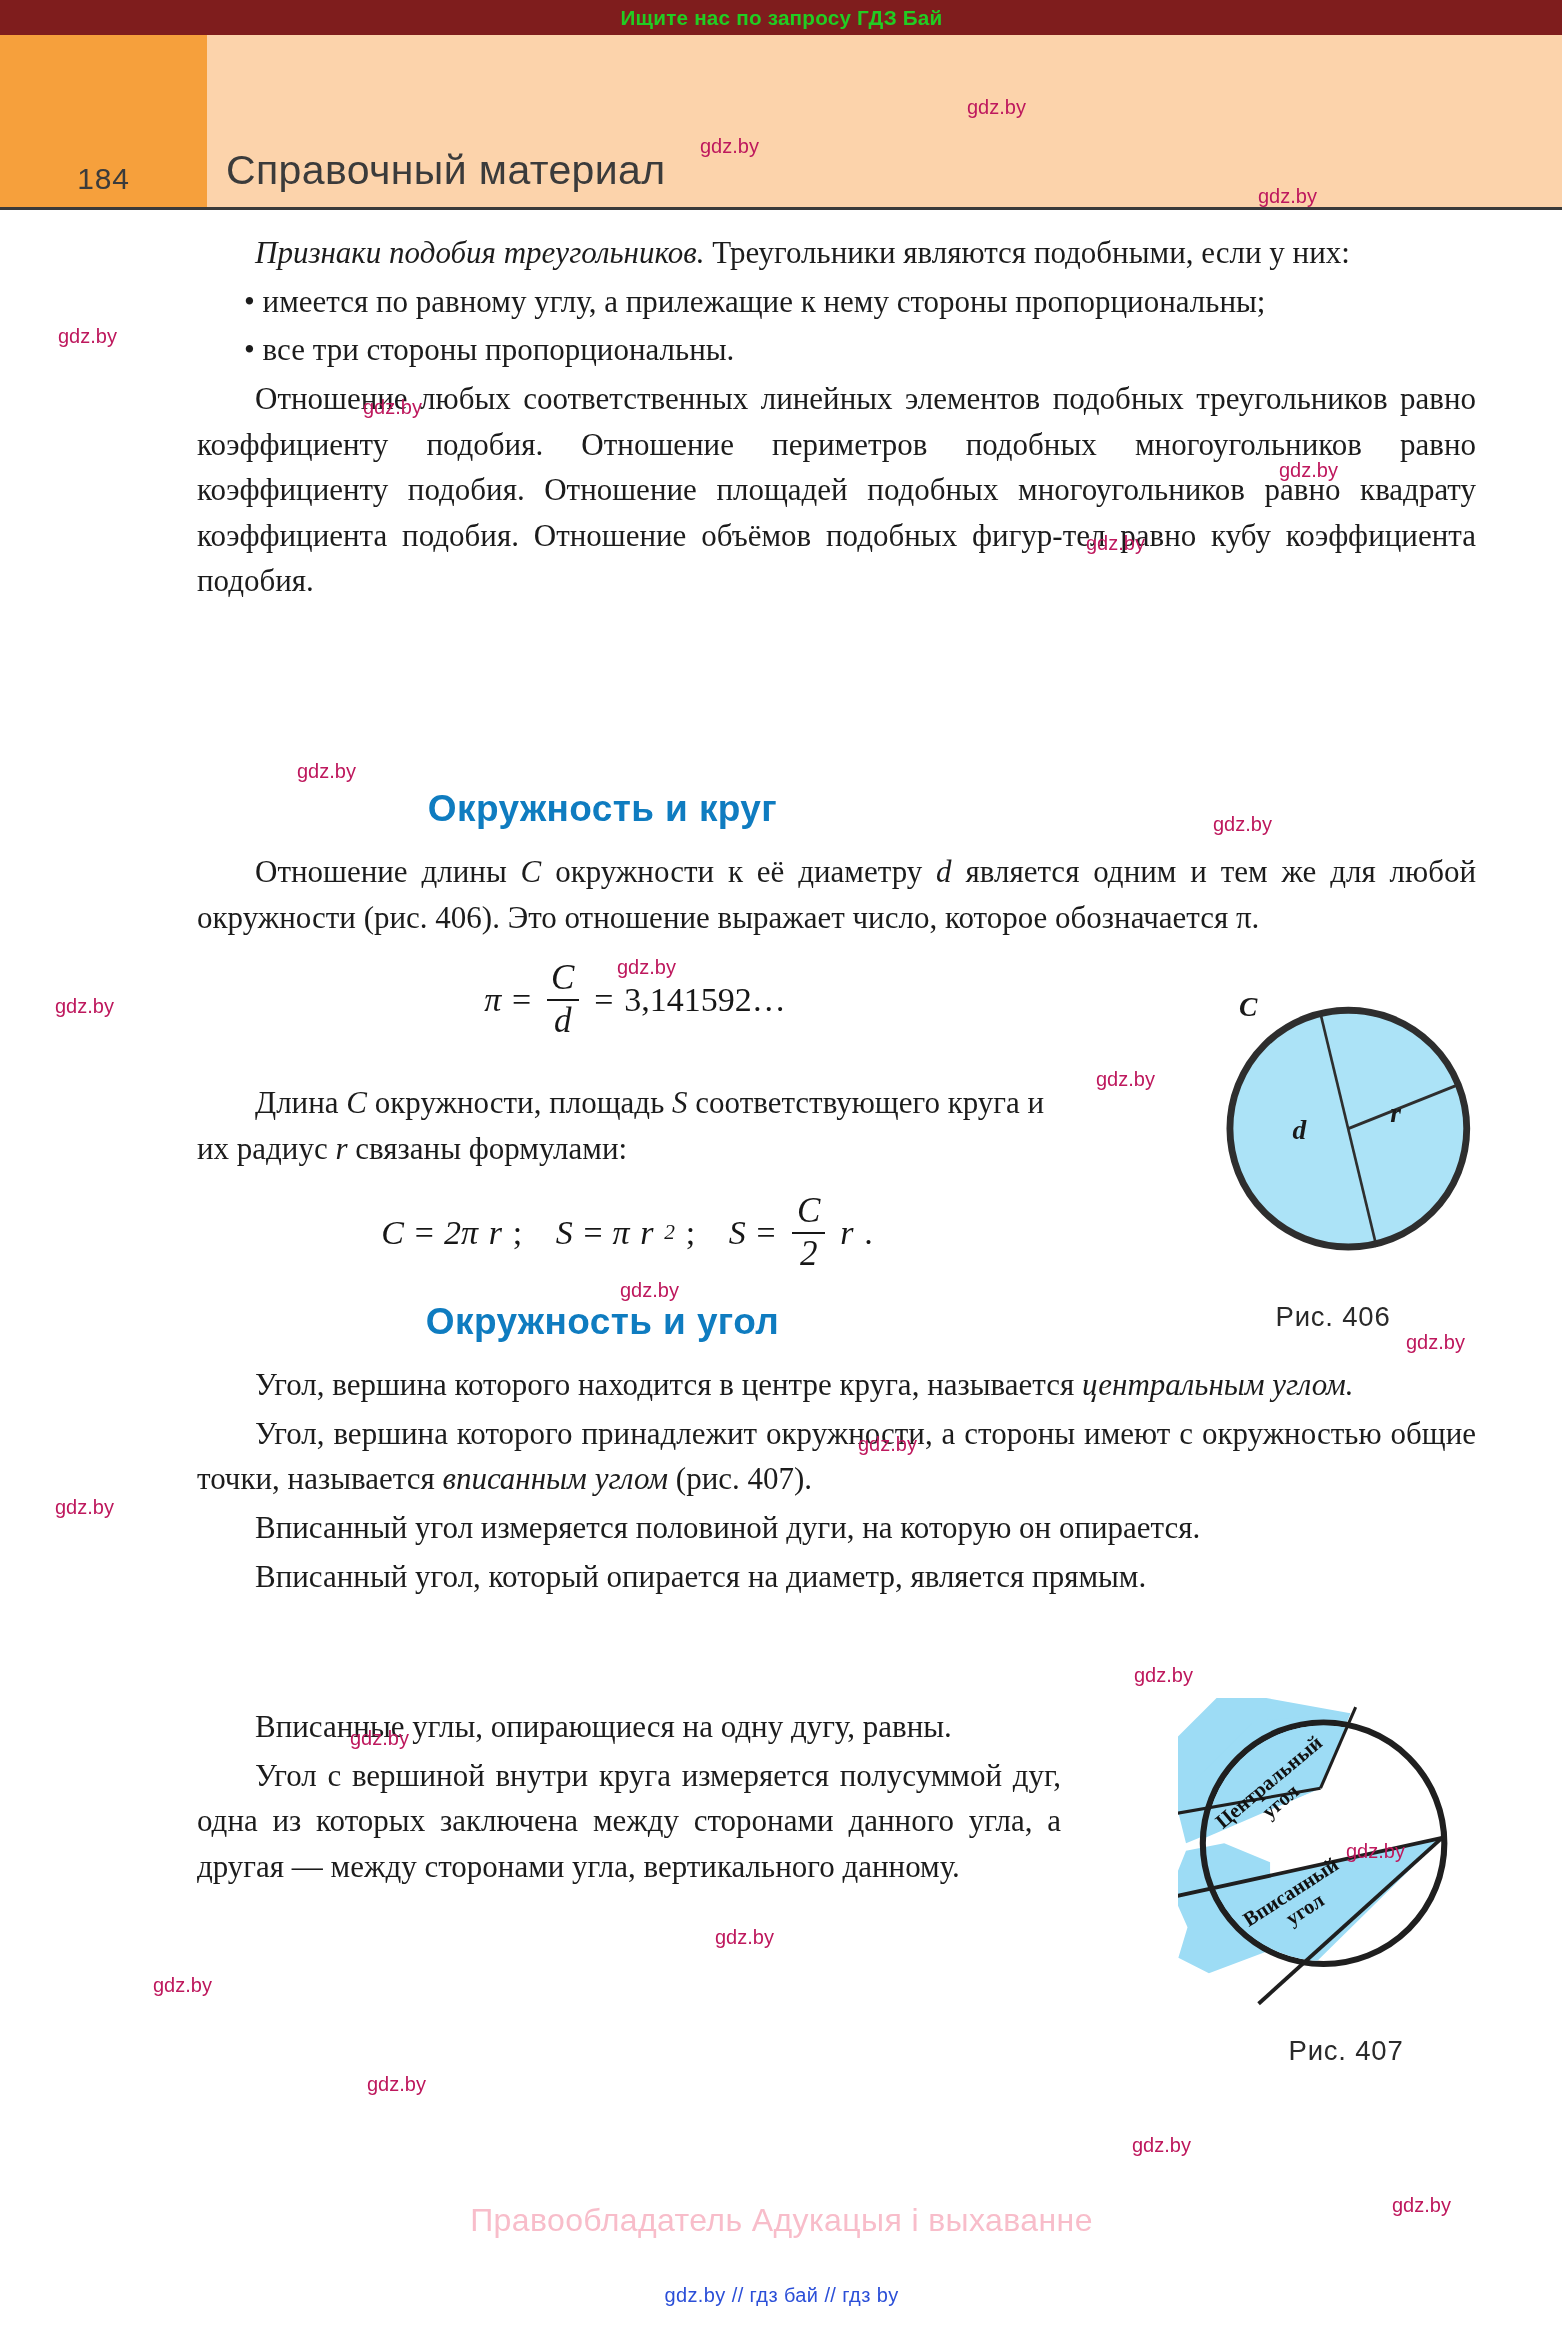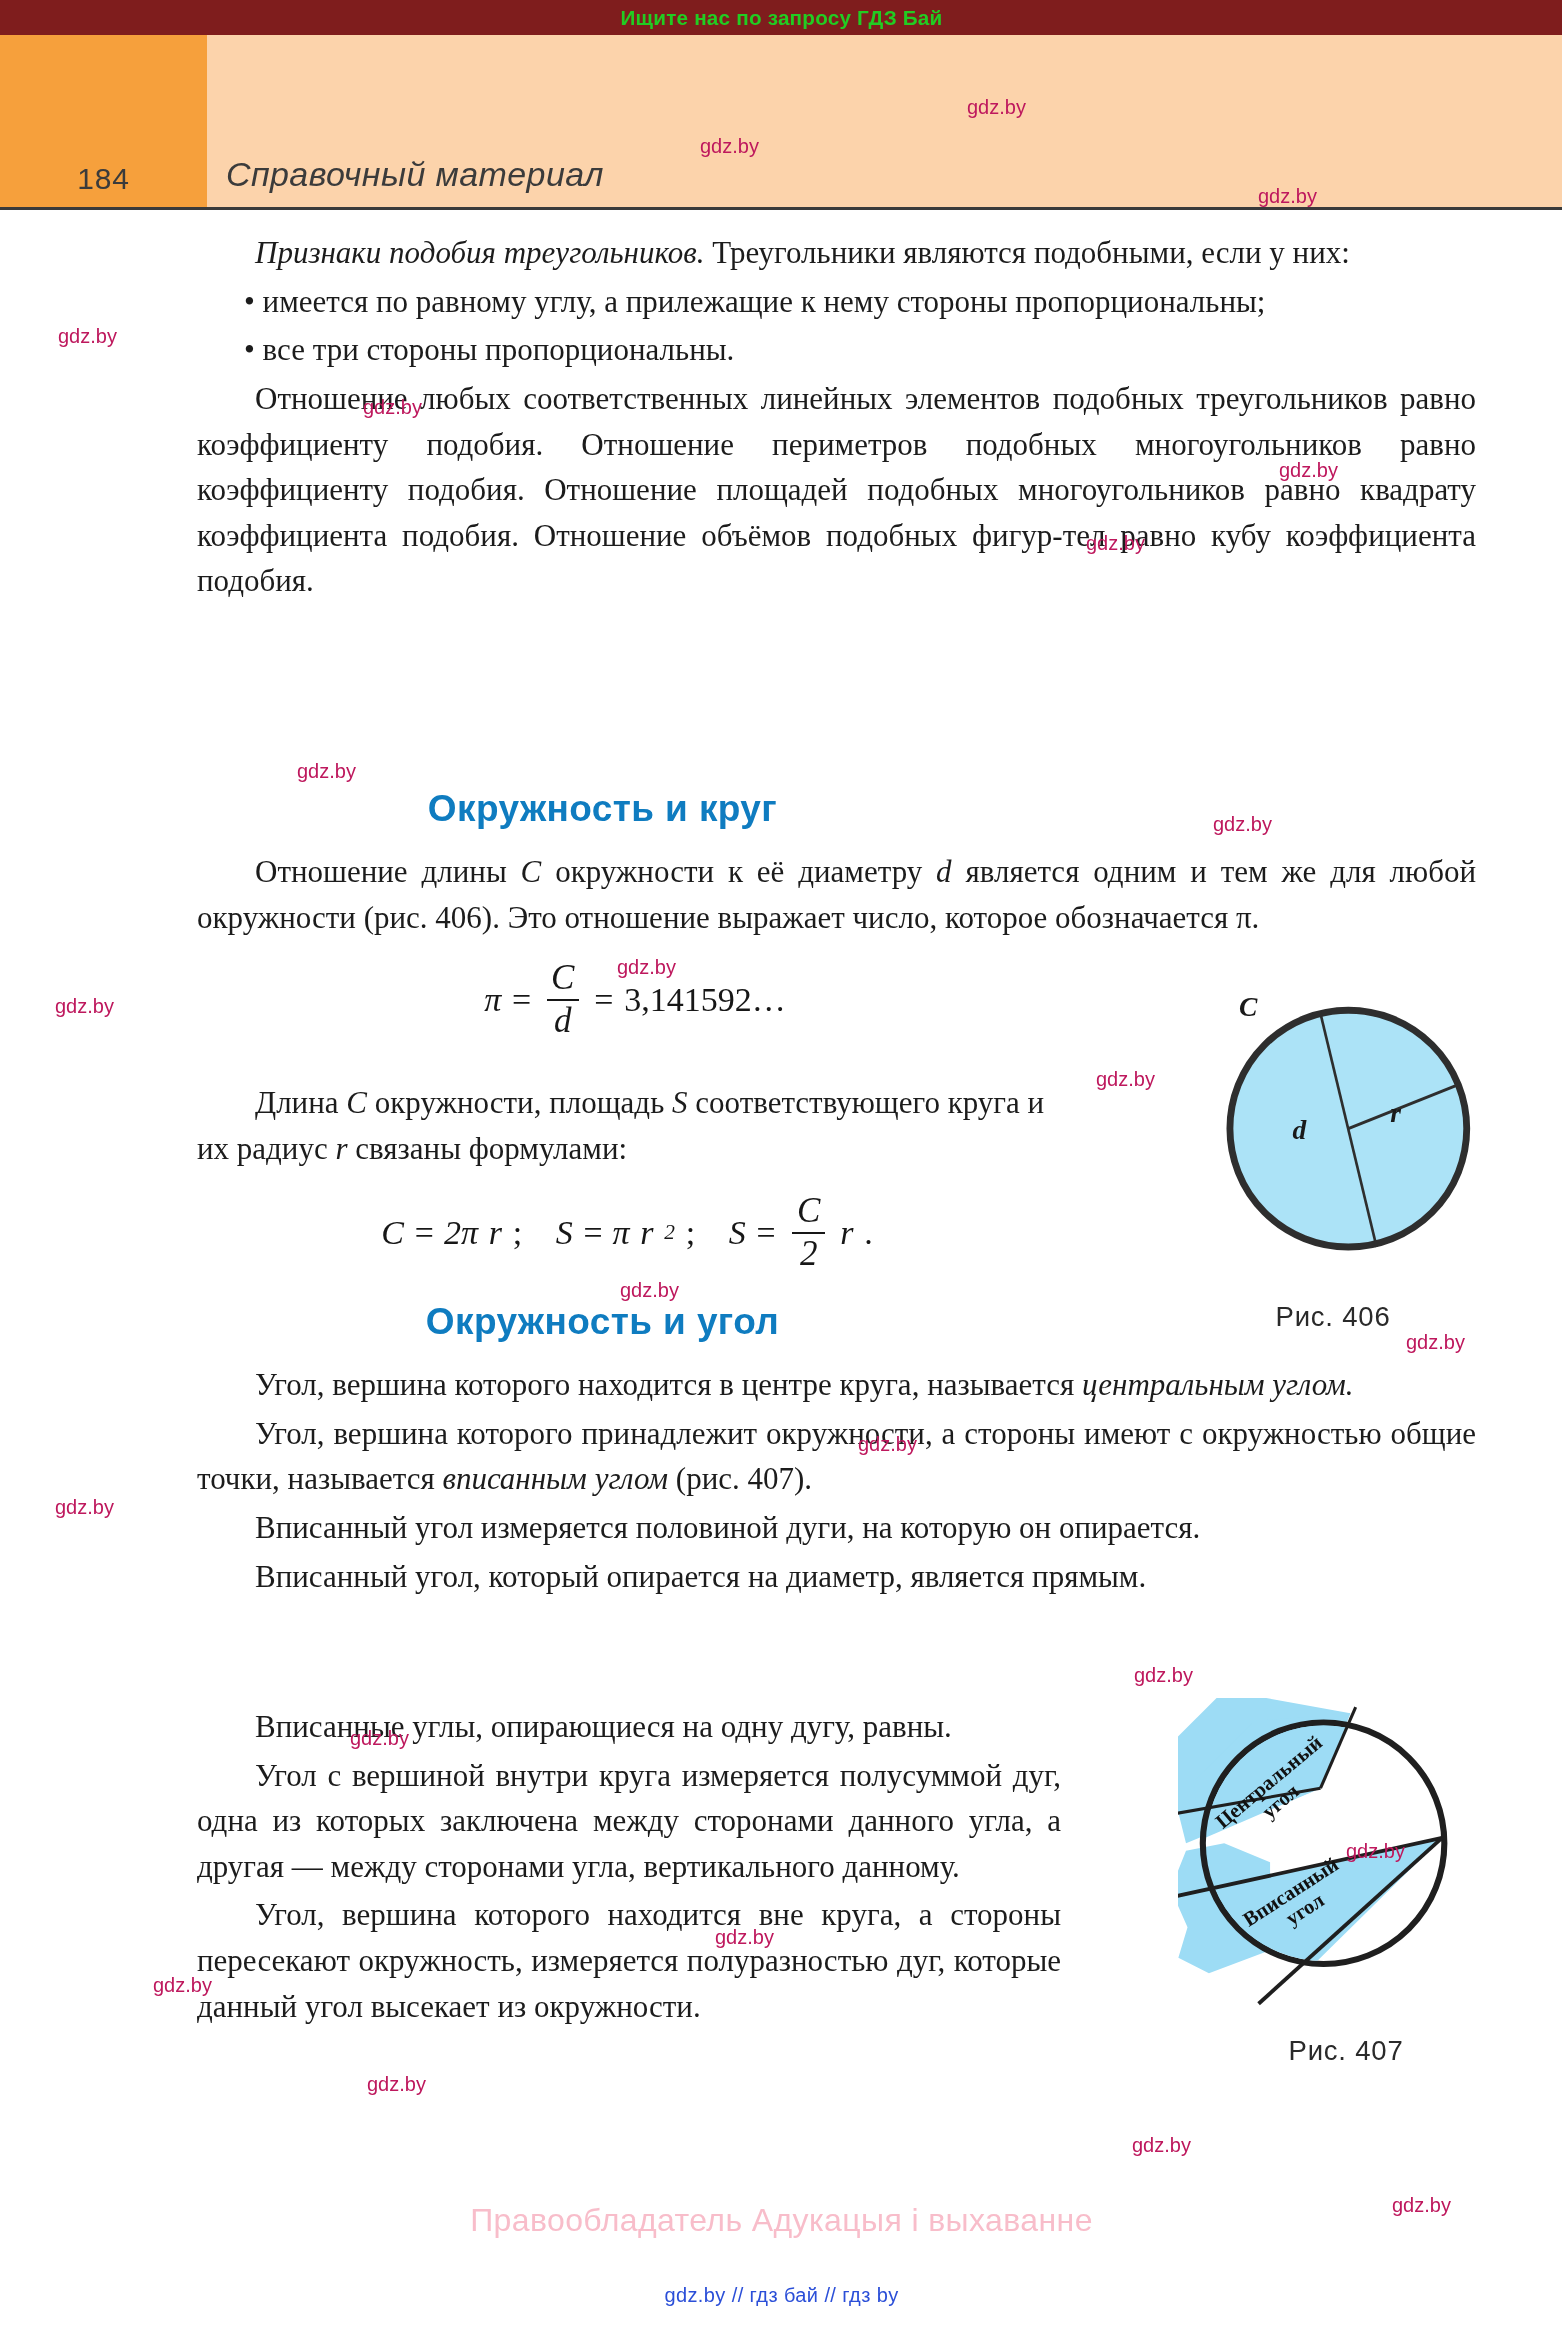--- a/index.html
+++ b/index.html
@@ -58,22 +58,21 @@
     font-family: "Liberation Sans", sans-serif;
     font-size: 30px;
     color: #3b3b3b;
     letter-spacing: 0.8px;
   }
   .header-title {
     position: absolute;
     left: 226px;
     bottom: 13.8px;
     font-family: "Liberation Sans", sans-serif;
-    font-style: italic;
-    font-size: 34px;
+    font-size: 41px;
     color: #3b3b3b;
     letter-spacing: 0.4px;
   }
   .header-rule {
     position: absolute;
     top: 207px; left: 0;
     width: 1563px;
     height: 3.1px;
     background: #3a3a3a;
   }
@@ -330,21 +329,20 @@
 <div style="position:absolute; top:1362px; left:197px; width:1279px;">
   <p class="body"><span>Угол, вершина которого находится в центре круга, называется </span><span class="it">центральным углом.</span></p>
   <p class="body"><span>Угол, вершина которого принадлежит окружности, а стороны имеют с окружностью общие точки, называется </span><span class="it">вписанным углом</span><span> (рис. 407).</span></p>
   <p class="body nobreak">Вписанный угол измеряется половиной дуги, на которую он опирается.</p>
   <p class="body nobreak">Вписанный угол, который опирается на диаметр, является прямым.</p>
 </div>
 
 <div style="position:absolute; top:1704px; left:197px; width:864px;">
   <p class="body">Вписанные углы, опирающиеся на одну дугу, равны.</p>
   <p class="body">Угол с вершиной внутри круга измеряется полусуммой дуг, одна из которых заключена между сторонами данного угла, а другая — между сторонами угла, вертикального данному.</p>
-  <p class="body">Угол, вершина которого находится вне круга, а стороны пересекают окружность, измеряется полуразностью дуг, которые данный угол высекает из окружности.</p>
 </div>
 
 <div class="fig407">
   <svg viewBox="0 0 440 420" width="337" height="321">
 
     <path d="M 186 118 L 225 20 L 60 -10 L -20 70 L 10 190 L 186 118 Z" fill="#9ddcf5" stroke="none"></path>
     <path d="M 186 118 L 225 20 L 100 30 L 20 110 L 30 185 L 186 118 Z" fill="#9ddcf5" stroke="none"></path>
 
     <path d="M 60 190 L 10 200 L -10 250 L 12 300 L 0 340 L 40 360 L 120 330 L 120 215 Z" fill="#9ddcf5" stroke="none"></path>
 

